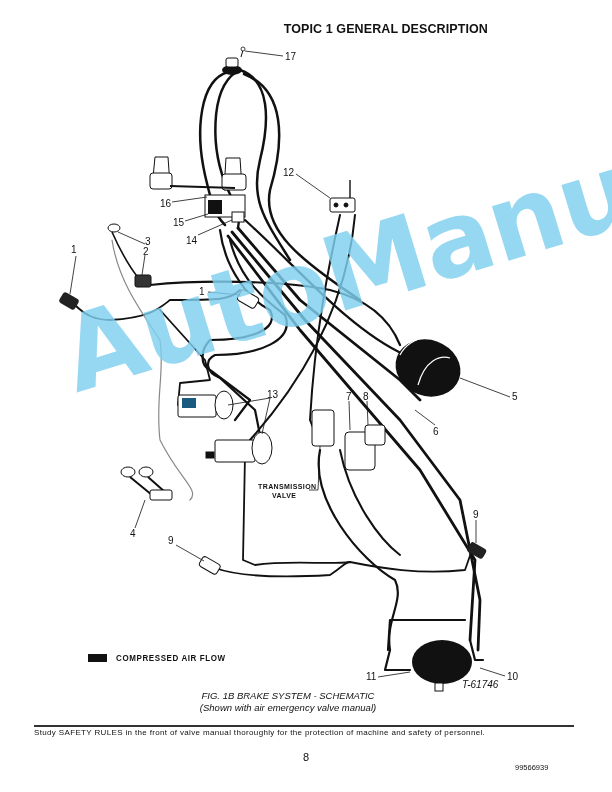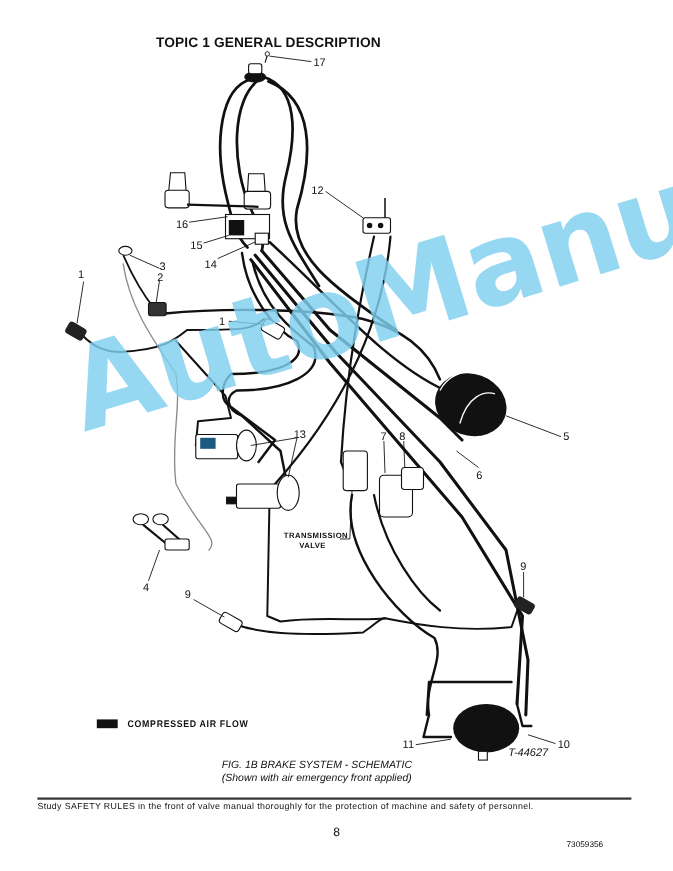--- a/index.html
+++ b/index.html
@@ -1,17 +1,17 @@
 <!DOCTYPE html>
 <html><head>
 <meta charset="utf-8">
 <style>
   html, body { margin: 0; padding: 0; background: #ffffff; }
   body { width: 612px; height: 792px; position: relative; overflow: hidden; font-family: "Liberation Sans", sans-serif; color: #111; }
-  .page-title { position: absolute; left: 0; width: 488px; top: 32px; text-align: center; font-weight: bold; font-size: 12.5px; letter-spacing: 0.1px; }
+  .page-title { position: absolute; left: 0; width: 488px; top: 22px; text-align: right; font-weight: bold; font-size: 12.5px; letter-spacing: 0.1px; }
   .schematic { position: absolute; left: 0; top: 0; width: 612px; height: 792px; }
   .callout { font-family: "Liberation Sans", sans-serif; font-size: 10px; fill: #111; }
   .small-lbl { font-family: "Liberation Sans", sans-serif; font-size: 7px; font-weight: bold; fill: #111; letter-spacing: 0.4px; }
   .watermark { position: absolute; left: 48px; top: 300px; font-family: "DejaVu Sans", sans-serif; font-weight: bold; font-size: 104px; color: #7fd0f0; opacity: 0.82; transform: rotate(-17deg); transform-origin: left top; white-space: nowrap; letter-spacing: -1px; pointer-events: none; }
   .legend { position: absolute; left: 47px; top: 649px; }
   .legend-row { display: flex; align-items: center; height: 18px; padding-left: 41px; }
   .swatch { width: 19px; height: 8px; margin-right: 9px; }
   .swatch-air { background: #111; }
   .swatch-hyd { background: #222; position: relative; }
   .swatch-hyd::after { content: ""; position: absolute; left: 3px; top: 3px; width: 12px; height: 2px; background: #ddd; }
@@ -195,23 +195,23 @@
 
 <div class="watermark">AutoManual</div>
 
 <div class="legend">
   <div class="legend-row">
     <span class="swatch swatch-air"></span>
     <span class="legend-label">COMPRESSED AIR FLOW</span>
   </div>
 </div>
 
-<div class="code-ref">T-44627</div>
+<div class="code-ref">T-61746</div>
 
 <div class="caption">
   <div>FIG. 1B BRAKE SYSTEM - SCHEMATIC</div>
-  <div>(Shown with air emergency front applied)</div>
+  <div>(Shown with air emergency valve manual)</div>
 </div>
 
 <div class="rule"></div>
 <div class="safety">Study SAFETY RULES in the front of valve manual thoroughly for the protection of machine and safety of personnel.</div>
 <div class="page-num">8</div>
-<div class="doc-num">73059356</div>
+<div class="doc-num">99566939</div>
 
 </body></html>

